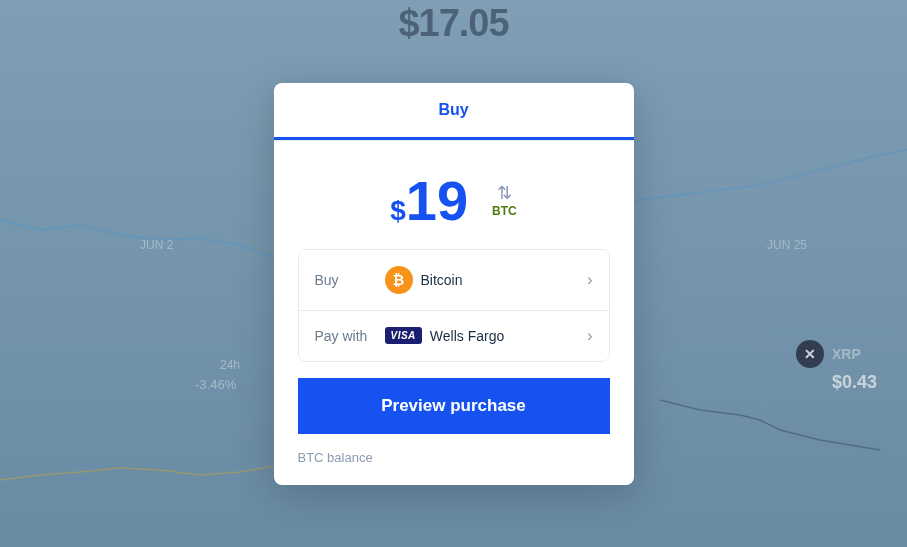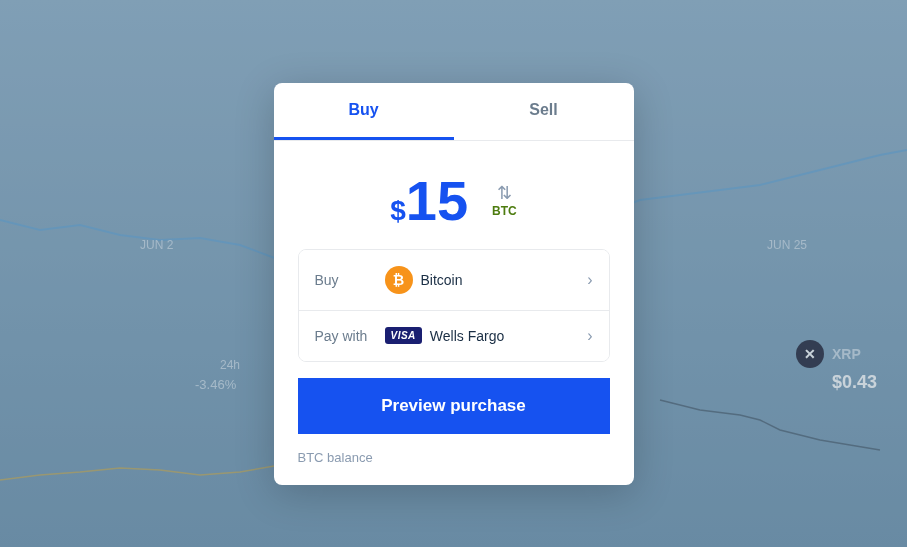--- a/index.html
+++ b/index.html
@@ -317,20 +317,21 @@
 
     <polyline points="0,220 40,230 80,225 120,235 160,240 200,238 240,245 280,260 320,270 360,265 400,258" fill="none" stroke="#5b9fd4" stroke-width="2" opacity="0.7"></polyline>
 
     <polyline points="520,200 560,210 600,215 640,200 680,195 720,190 760,185 800,175 840,165 880,155 907,150" fill="none" stroke="#5b9fd4" stroke-width="2" opacity="0.7"></polyline>
 
     <polyline points="0,480 40,475 80,472 120,468 160,470 200,475 240,472 280,465" fill="none" stroke="#c8a84b" stroke-width="1.5" opacity="0.8"></polyline>
 
     <polyline points="660,400 700,410 740,415 760,420 780,430 800,435 820,440 850,445 880,450" fill="none" stroke="#3a4a5a" stroke-width="1.5" opacity="0.7"></polyline>
   </svg>
 
+  <div class="bg-price" style="top:2px; font-size:38px; color:#2c3e50; opacity:0.8; font-weight:700;">$17.05</div>
 
   <div class="date-label" style="bottom: 295px; left: 95px;">JUN 2</div>
   <div class="date-label" style="bottom: 295px; right: 100px;">JUN 25</div>
 
   <div class="label-24h" style="bottom: 175px; left: 220px;">24h</div>
   <div class="pct-label" style="bottom: 155px; left: 195px;">-3.46%</div>
 
   <div class="xrp-badge">
     <div class="xrp-row">
       <div class="xrp-icon">✕</div>
@@ -341,30 +342,27 @@
 </div>
 
 <div class="overlay">
   <div class="modal">
 
     
     <div class="tabs">
       <div class="tab active">
         <span>Buy</span>
       </div>
-      <div class="tab">
-        <span>Sell</span>
-      </div>
     </div>
 
     
     <div class="amount-section">
       <div class="amount-display">
         <span class="dollar-sign">$</span>
-        <span class="amount-value">15</span>
+        <span class="amount-value">19</span>
       </div>
       <div class="currency-toggle">
         <span class="toggle-arrows">⇅</span>
         <span class="toggle-label">BTC</span>
       </div>
     </div>
 
     
     <div class="options-section">
 

